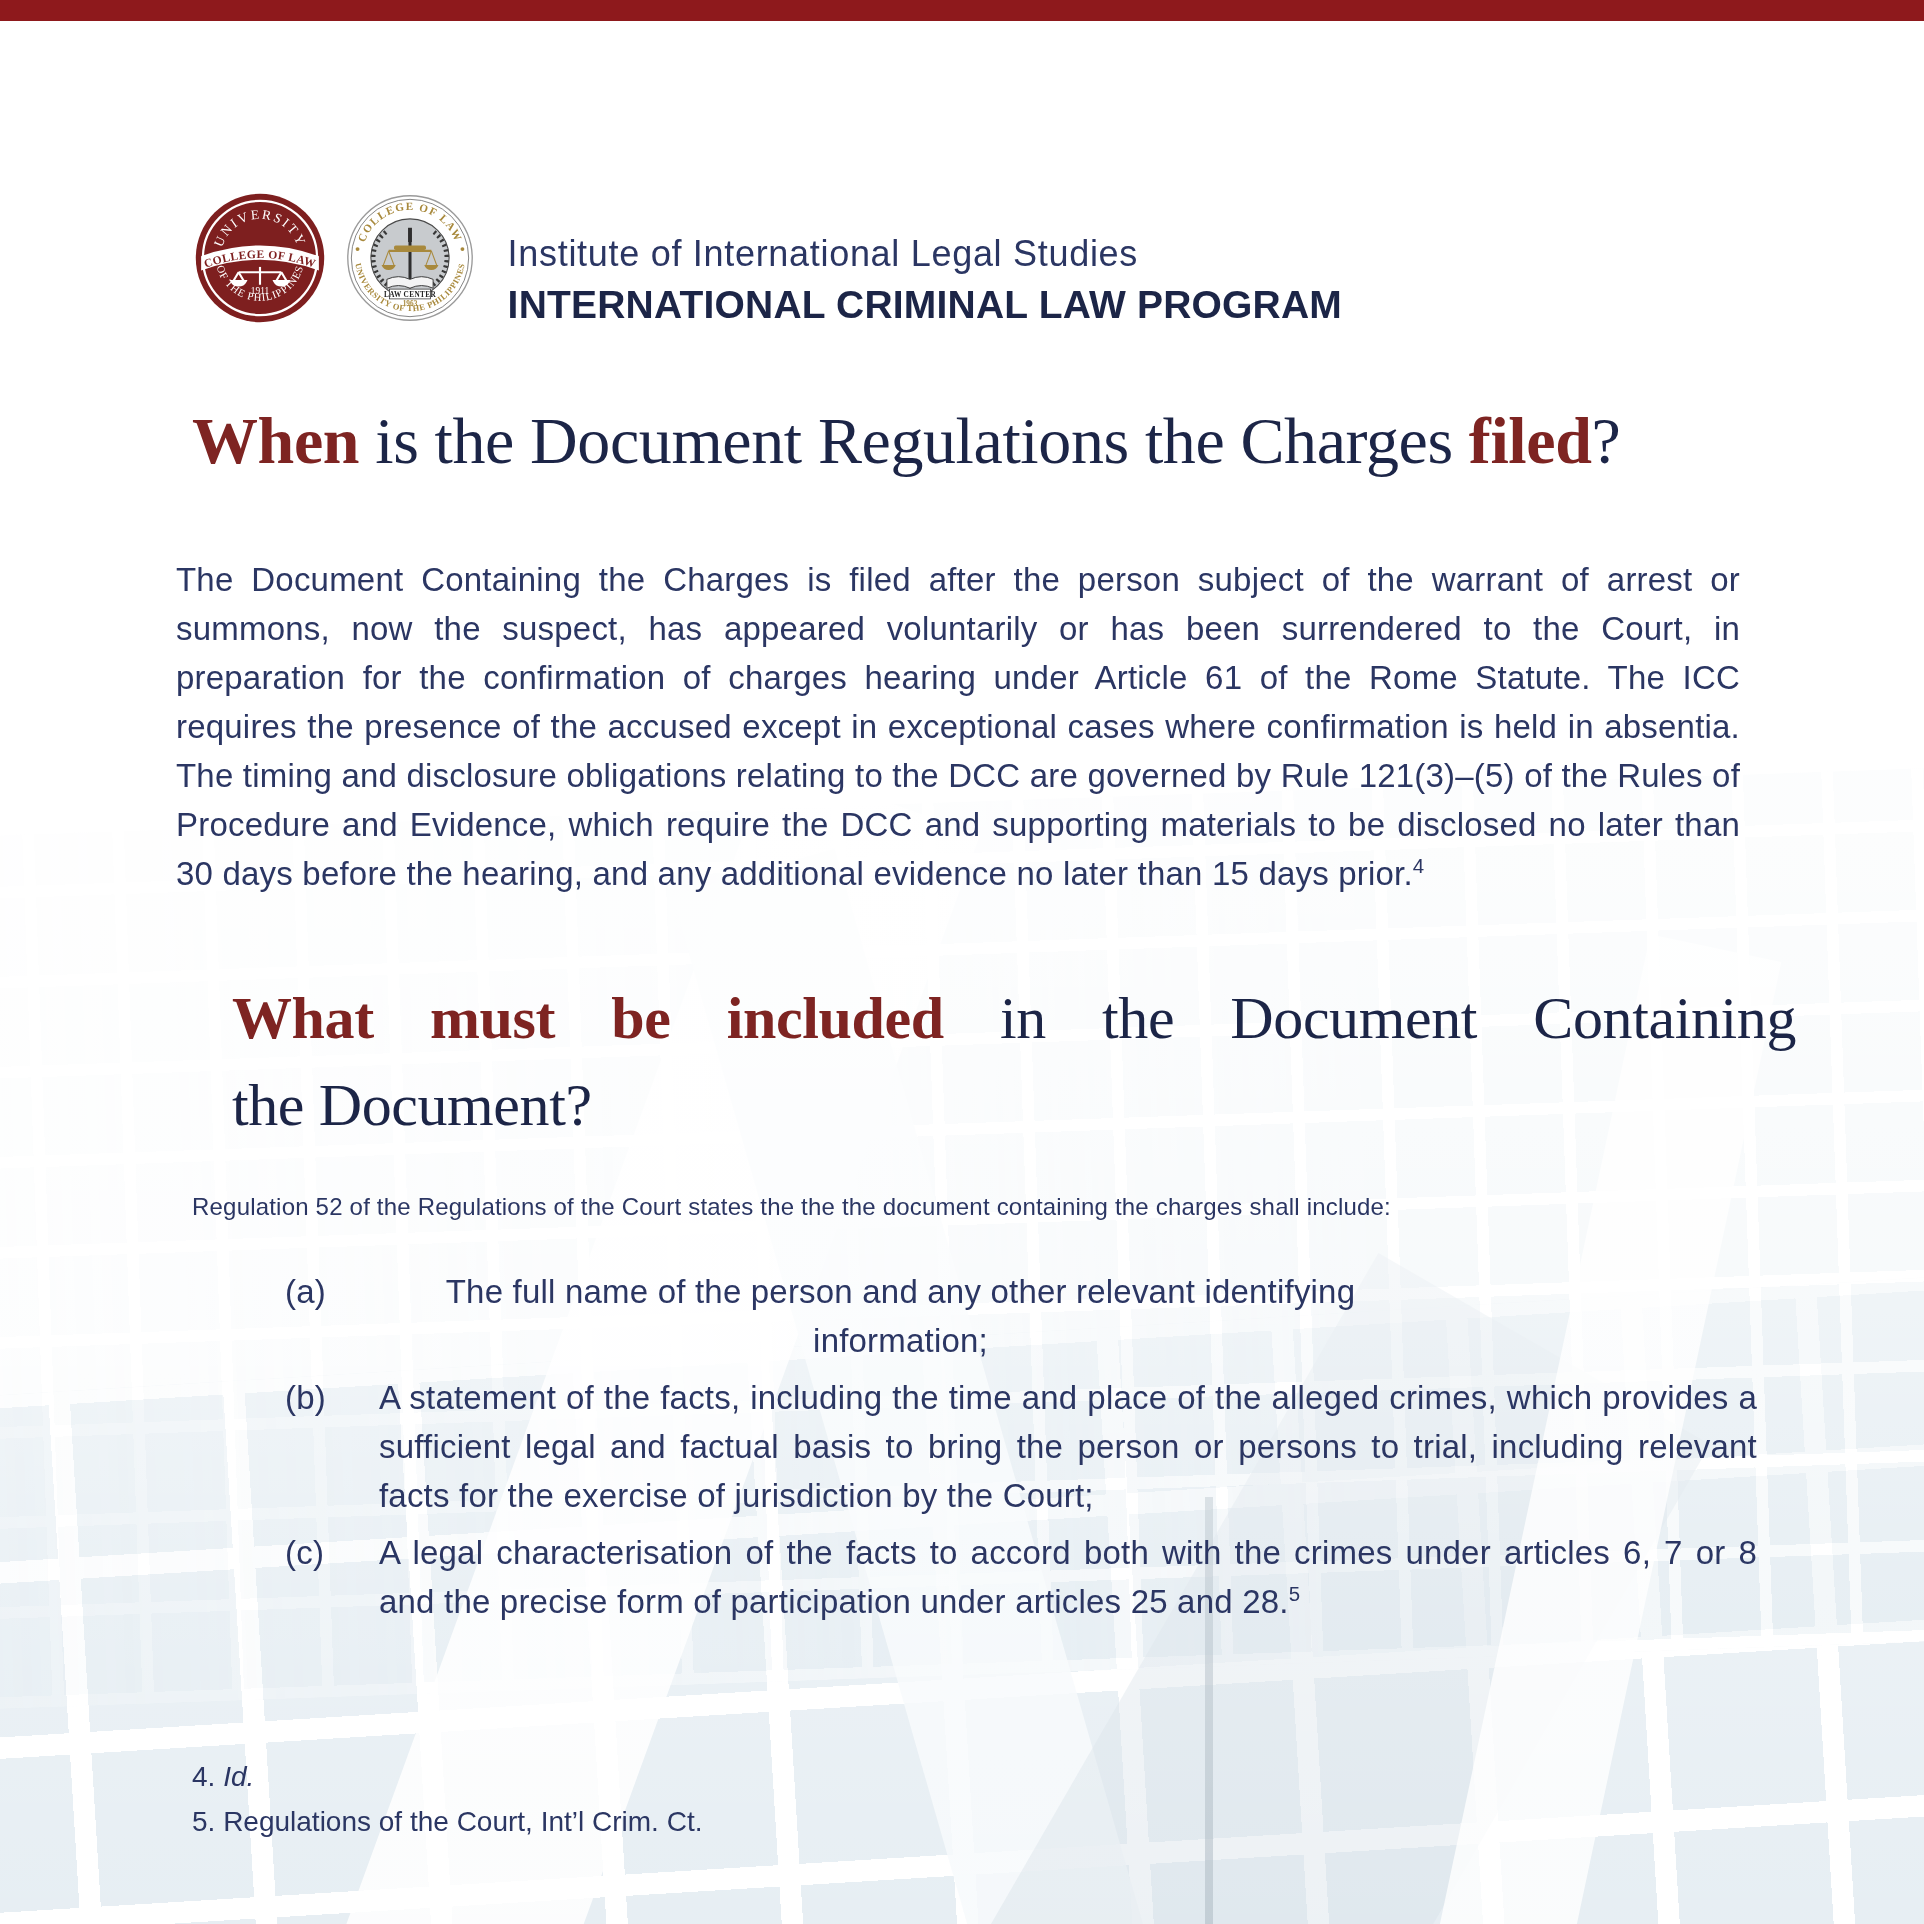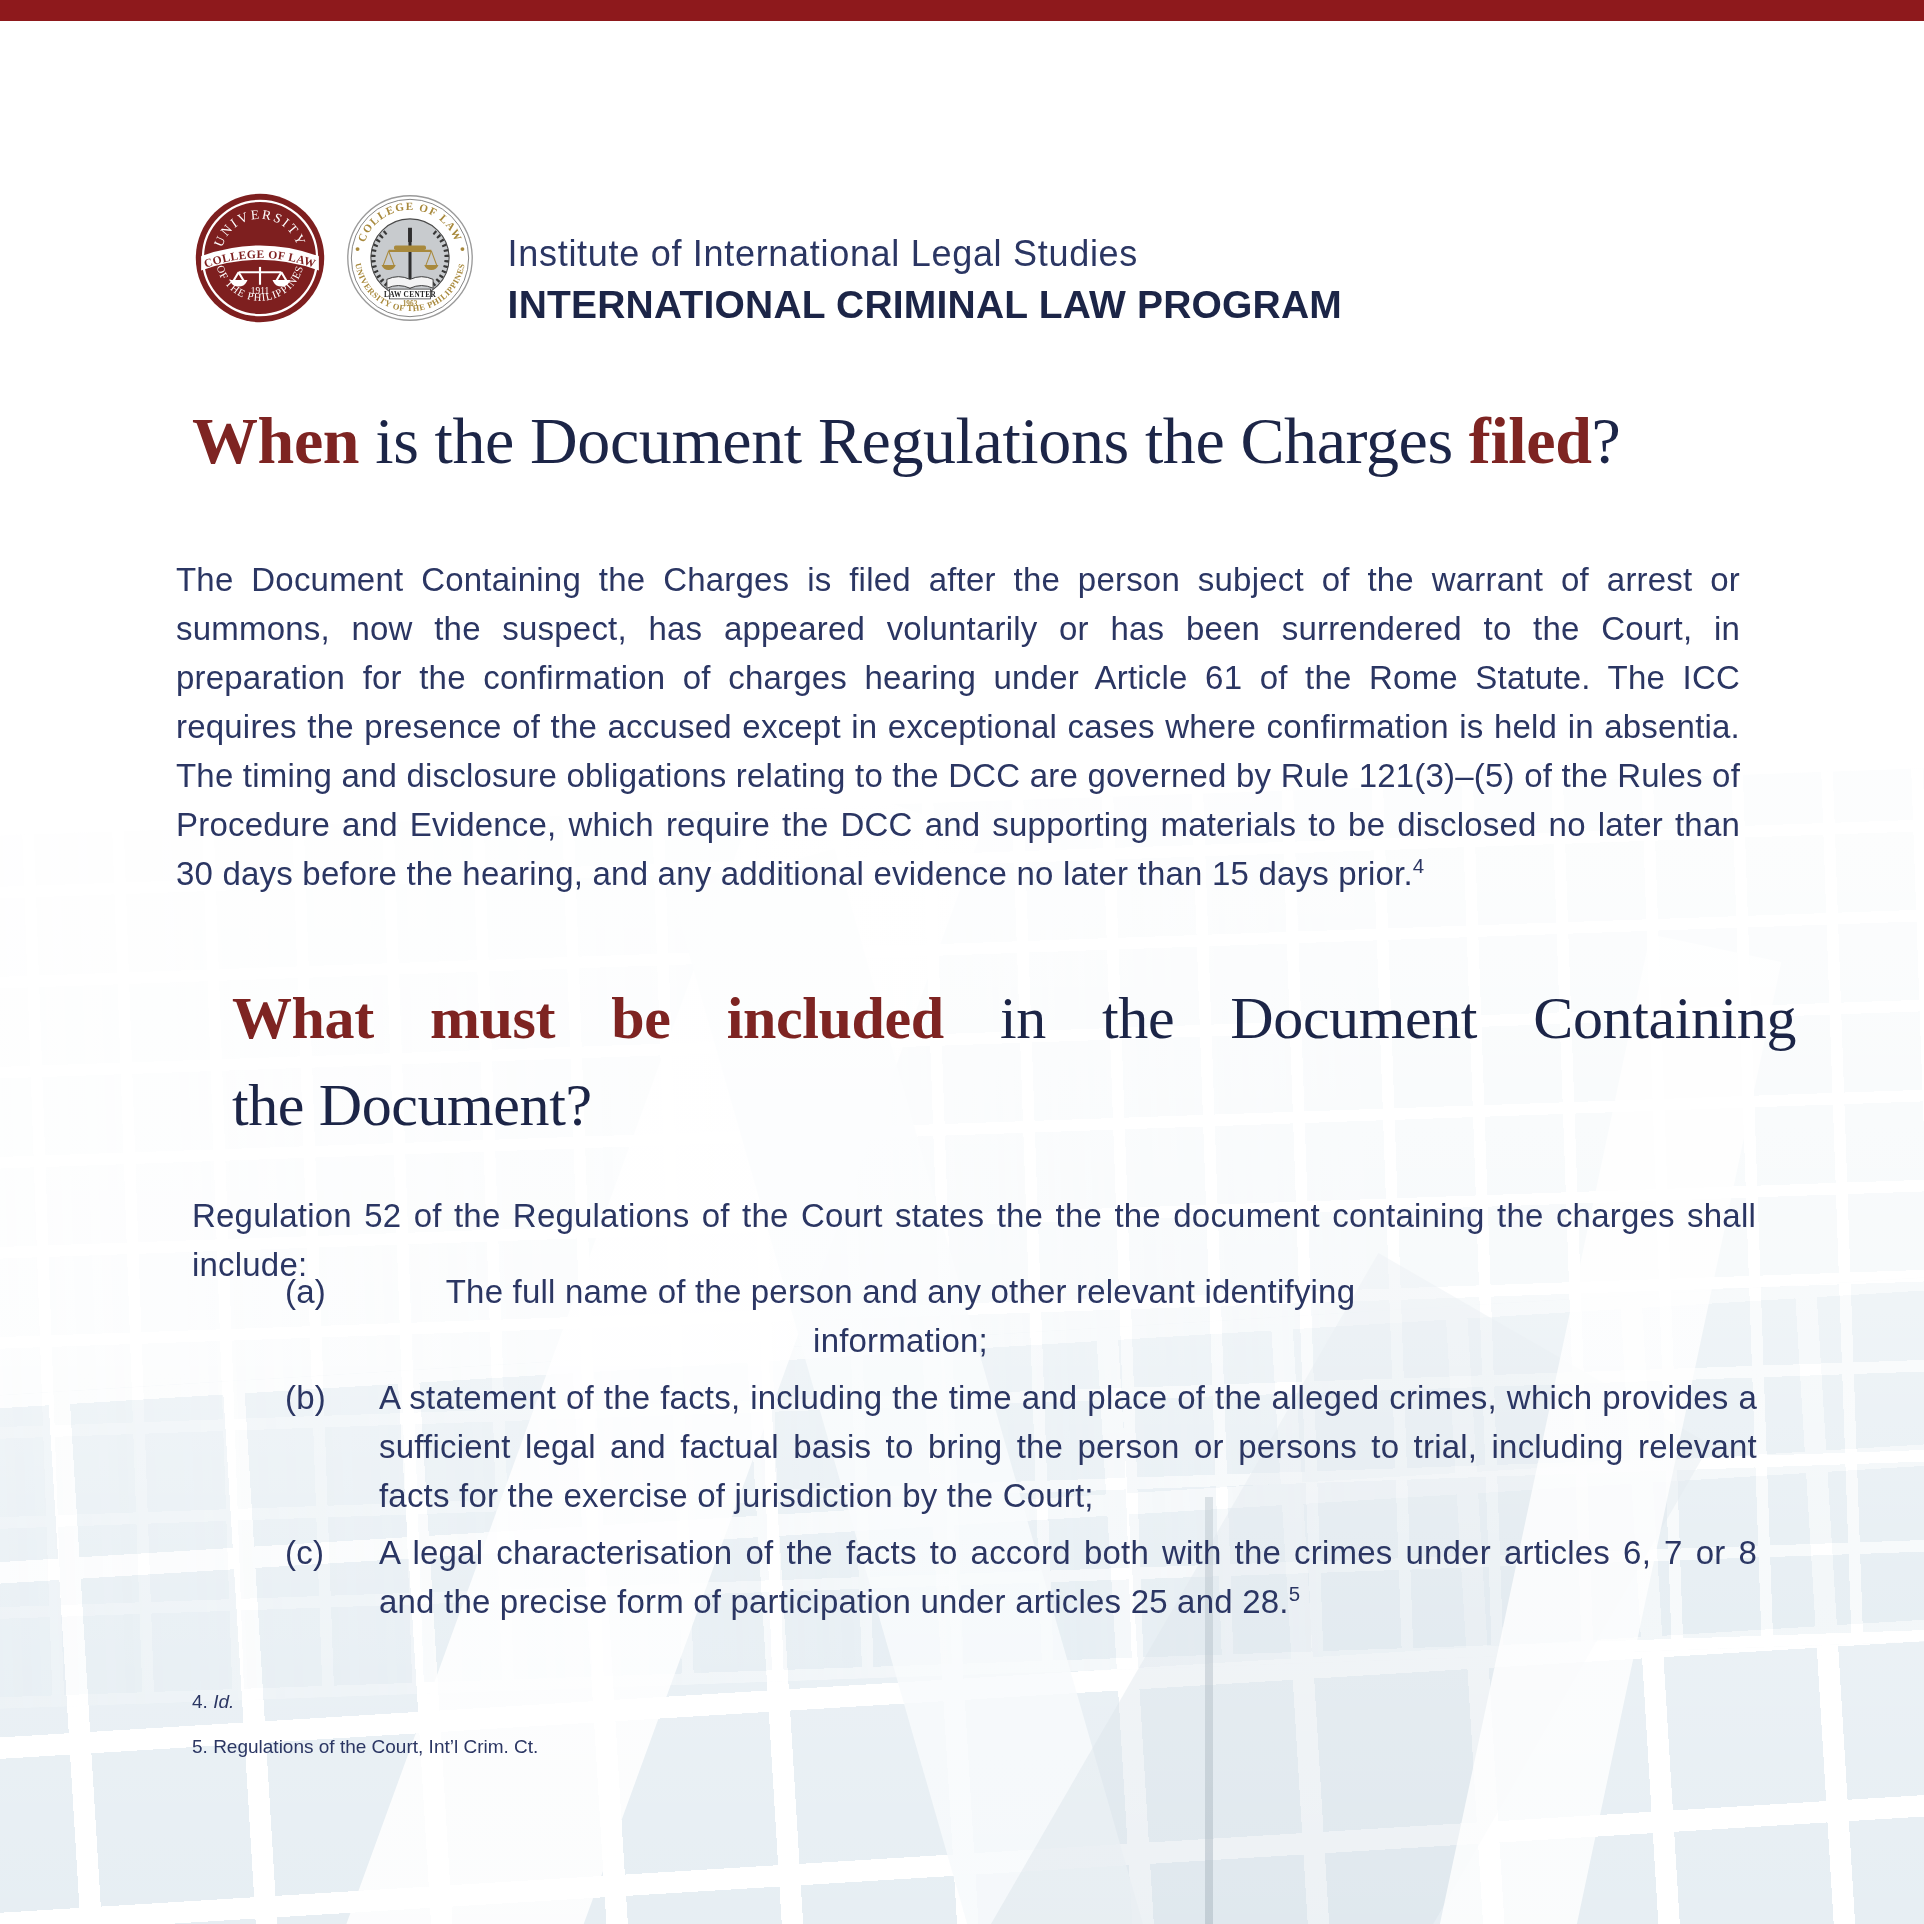--- a/index.html
+++ b/index.html
@@ -51,30 +51,30 @@
       font-size:66px;color:var(--navy-h);white-space:nowrap;letter-spacing:-0.4px;}
   .p1{position:absolute;left:176px;top:522px;width:1564px;font-size:33px;line-height:49px;
       color:var(--navy-b);text-align:justify;letter-spacing:0.2px;}
   sup{font-size:.62em;line-height:0;}
 
   .h2{position:absolute;left:192px;top:975px;width:1564px;font-family:"Liberation Serif","DejaVu Serif",serif;
       font-size:60px;line-height:87px;color:var(--navy-h);letter-spacing:-0.4px;margin-left:40px;}
   .h2 .line1{display:block;text-align:justify;text-align-last:justify;}
   .h2 .line2{display:block;}
 
-  .p2{position:absolute;left:192px;top:1158px;width:1564px;font-size:33px;line-height:49px;
+  .p2{position:absolute;left:192px;top:1158px;width:1564px;font-size:24px;line-height:49px;
       color:var(--navy-b);text-align:justify;letter-spacing:0.2px;}
 
   .list{position:absolute;left:285px;top:1267px;width:1472px;font-size:33px;line-height:49px;color:var(--navy-b);}
   .list-item{display:grid;grid-template-columns:94px 1fr;margin-bottom:8px;}
   .item-label{letter-spacing:0.2px;}
   .item-text{text-align:justify;letter-spacing:0.2px;}
   .item-text.narrow{max-width:1043px;text-align:center;}
 
-  .footnotes{position:absolute;left:192px;top:1679px;font-size:19px;line-height:45px;color:var(--navy-b);}
+  .footnotes{position:absolute;left:192px;top:1754px;font-size:28px;line-height:45px;color:var(--navy-b);}
   .fn-italic{font-style:italic;}
 </style>
 </head>
 <body>
 
 <div class="canvas">
 
   <div class="bg">
     <div class="grid-large"></div>
     <div class="grid-fine"></div>

